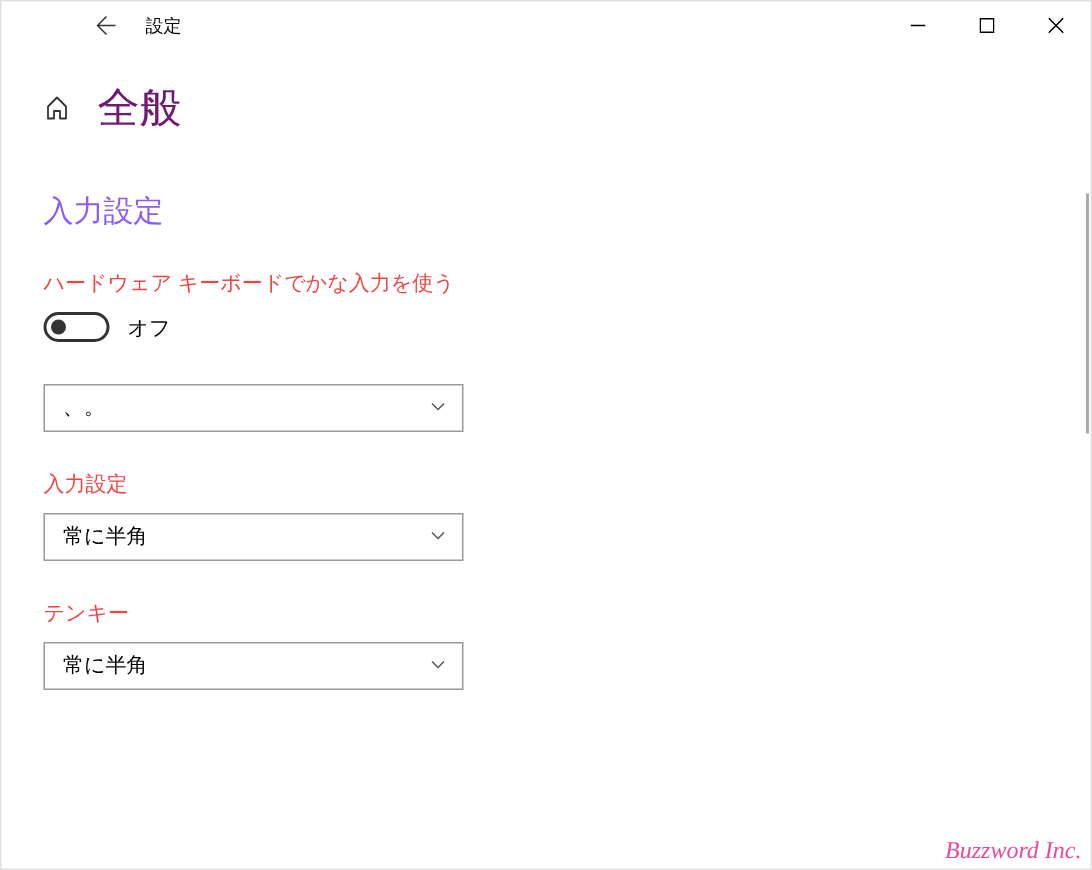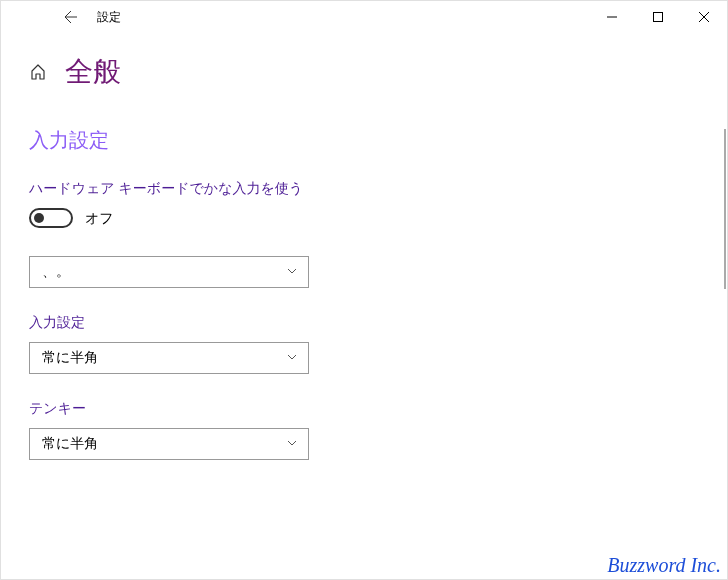--- a/index.html
+++ b/index.html
@@ -73,21 +73,21 @@
       color: #701a75;
     }
     .section-title {
       font-size: 20px;
       color: #8b5cf6;
       margin-bottom: 18px;
       font-weight: 400;
     }
     .setting-label {
       font-size: 14px;
-      color: #4c1d95;
+      color: #ef4444;
       margin-bottom: 10px;
       margin-top: 26px;
     }
     .setting-group {
       margin-bottom: 26px;
     }
     .toggle-row {
       display: flex;
       align-items: flex-end;
       gap: 12px;
@@ -138,22 +138,22 @@
       width: 2px;
       height: 160px;
       background: #aaa;
     }
     .watermark {
       position: absolute;
       right: 6px;
       bottom: 2px;
       font-family: Georgia, serif;
       font-style: italic;
-      font-size: 20px;
-      color: #1d4ed8;
+      font-size: 16px;
+      color: #ec4899;
     }
   </style>
 </head>
 <body>
 
 <div class="titlebar">
   <div class="titlebar-left">
     <div class="back-arrow">
       <svg width="16" height="16" viewBox="0 0 16 16">
           <path d="M8 2 L2 8 L8 14 M2 8 L14 8" stroke="#333" stroke-width="1" fill="none"></path>

